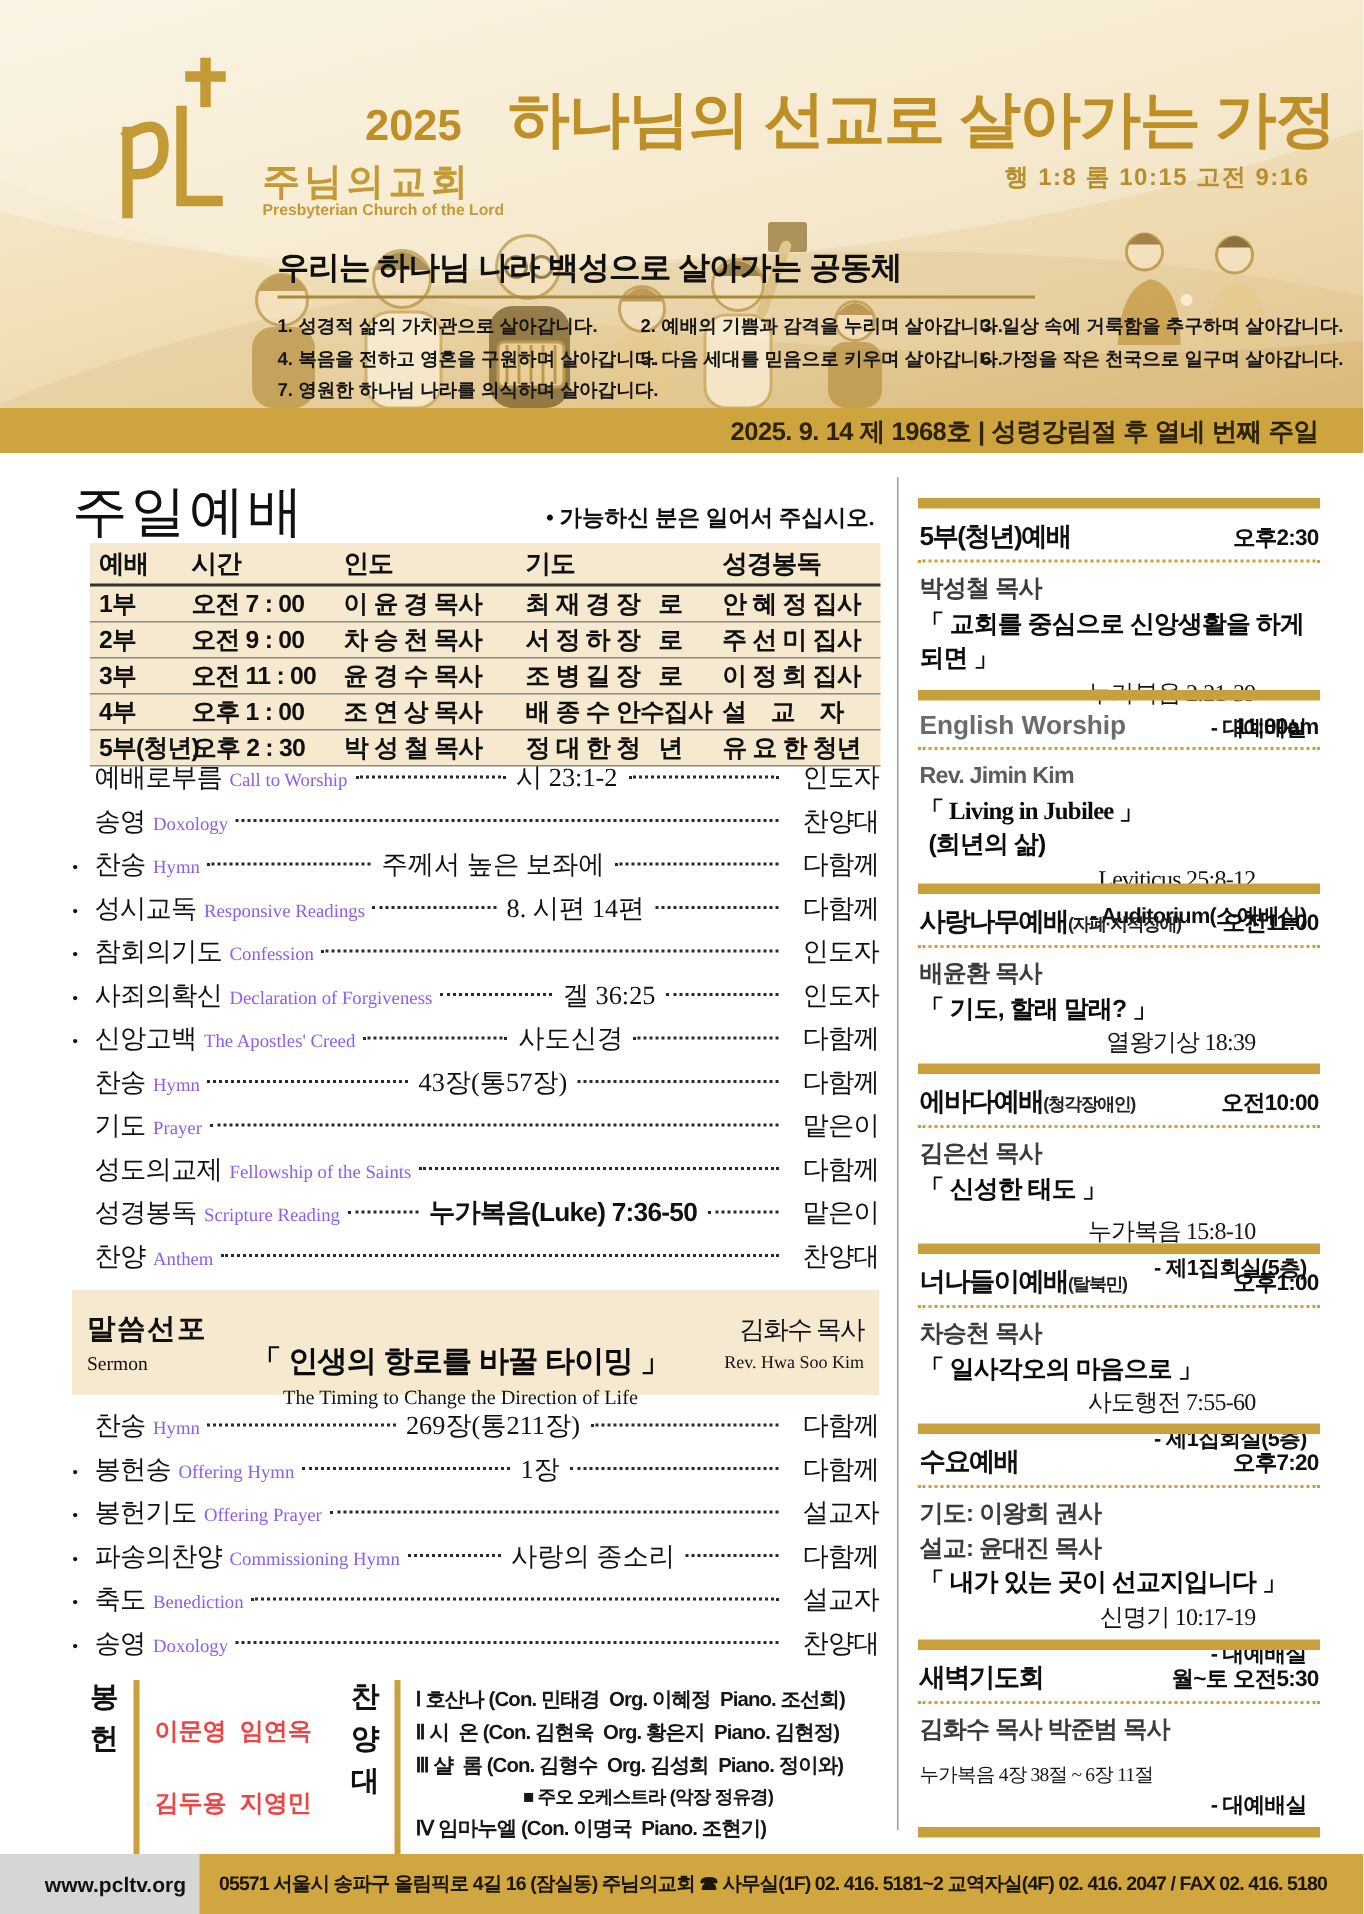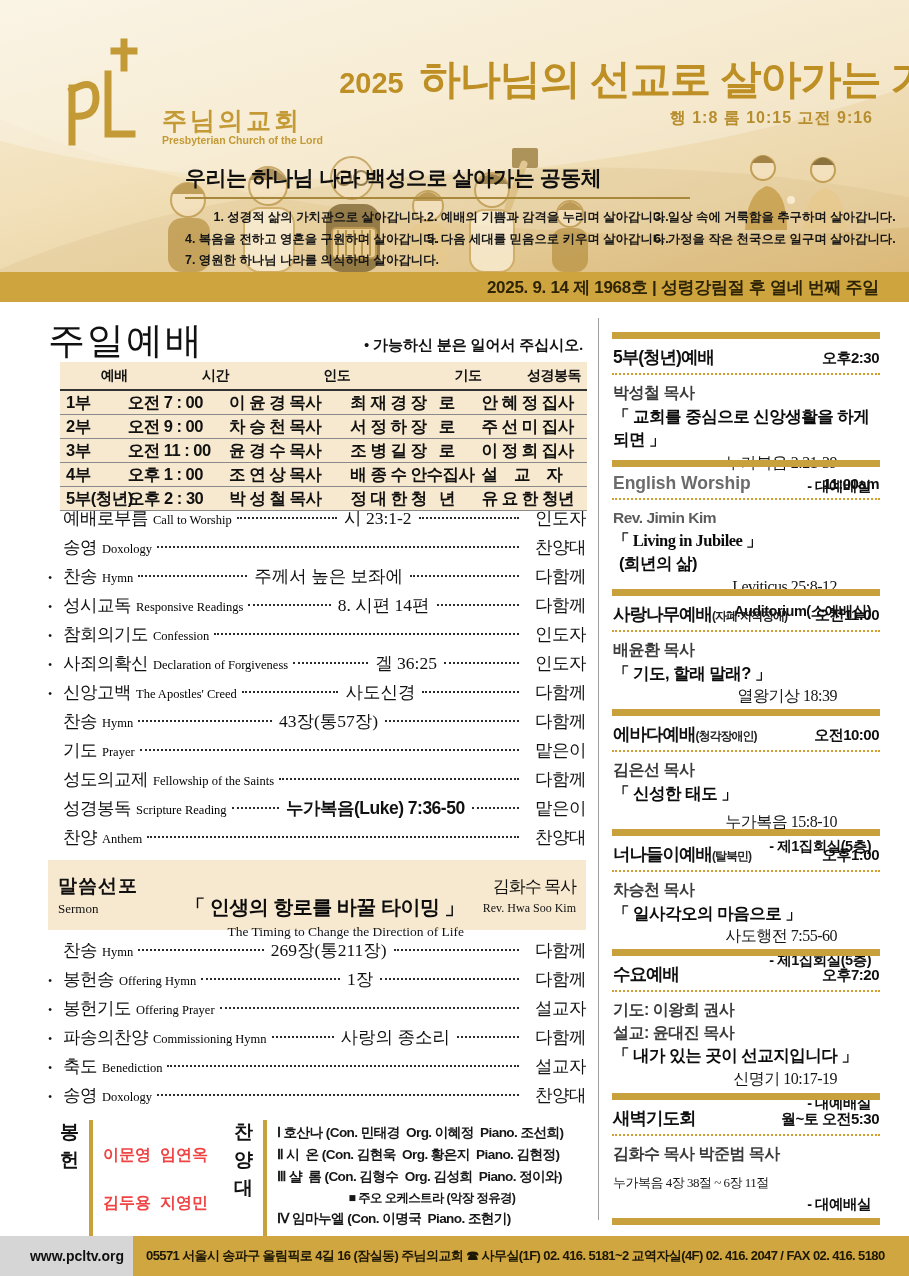--- a/index.html
+++ b/index.html
@@ -8,77 +8,77 @@
 
   
   .header{position:absolute;left:0;top:0;width:909px;height:272px;overflow:hidden;
           background:linear-gradient(165deg,#f8eed9 0%,#f2e1bb 40%,#e9d1a0 70%,#dfbe81 100%);}
   .swoosh1{position:absolute;left:-200px;top:-330px;width:1400px;height:500px;border-radius:50%;
            background:rgba(255,255,255,.28);transform:rotate(-6deg);}
   .swoosh2{position:absolute;left:-100px;top:-90px;width:1300px;height:320px;border-radius:50%;
            background:rgba(255,250,235,.22);transform:rotate(4deg);}
   .swoosh3{position:absolute;left:-150px;top:170px;width:1300px;height:420px;border-radius:50%;
            background:rgba(190,150,70,.10);transform:rotate(-3deg);}
-  .logo{position:absolute;left:62px;top:38px;width:300px;}
+  .logo{position:absolute;left:75px;top:38px;width:300px;}
   .logo svg{display:block;}
   .logo-text-kr{position:absolute;left:100px;top:66px;font-size:25px;font-weight:bold;color:#c39a35;letter-spacing:3px;}
   .logo-text-en{position:absolute;left:100px;top:96px;font-size:10.5px;font-weight:bold;color:#c39a35;}
-  .title-row{position:absolute;left:420px;top:52px;width:470px;display:flex;align-items:baseline;gap:16px;justify-content:center;}
+  .title-row{position:absolute;left:420px;top:52px;width:470px;display:flex;align-items:baseline;gap:31px;justify-content:flex-end;}
   .year{font-size:29px;font-weight:bold;color:#bd8f24;}
   .big-title{font-size:41px;font-weight:bold;color:#bd8f24;letter-spacing:-1px;white-space:nowrap;}
   .verses{position:absolute;right:36px;top:108px;font-size:16px;font-weight:bold;color:#b78e2e;letter-spacing:1px;}
   .illu-left{position:absolute;left:140px;top:128px;opacity:.8;}
   .illu-right{position:absolute;right:50px;top:142px;opacity:.85;}
   .community{position:absolute;left:185px;top:164px;width:700px;}
   .community-heading{font-size:21px;font-weight:bold;color:#101010;letter-spacing:-.5px;}
   .community-underline{width:505px;height:2px;background:#a8893c;margin-top:5px;}
   .community-cols{display:flex;margin-top:8px;}
   .ccol{display:flex;flex-direction:column;}
   .ccol1{width:242px;}
   .ccol2{width:227px;}
   .ccol3{width:235px;}
-  .citem{font-size:12.4px;font-weight:bold;color:#161616;line-height:1.75;white-space:nowrap;text-align:right;}
+  .citem{font-size:12.4px;font-weight:bold;color:#161616;line-height:1.75;white-space:nowrap;}
 
   
   .datebar{position:absolute;left:0;top:272px;width:909px;height:30px;background:#cea43e;
            display:flex;align-items:center;justify-content:flex-end;padding-right:30px;box-sizing:border-box;}
   .datebar span{font-size:17px;font-weight:bold;color:#2e2405;letter-spacing:-.3px;}
 
   
   .main-title{position:absolute;left:48px;top:316px;font-family:"Liberation Serif",serif;
               font-size:37px;color:#111;letter-spacing:2px;}
   .stand-note{position:absolute;right:326px;top:336px;font-family:"Liberation Serif",serif;
               font-size:15px;font-weight:bold;color:#111;}
   .vdivider{position:absolute;left:598px;top:318px;width:1px;height:902px;background:#9e9e9e;}
 
   .service-table{position:absolute;left:60px;top:362px;width:527px;background:#f7e9cf;}
   .trow{display:flex;align-items:center;height:23px;border-bottom:1px solid #8a8a8a;padding:0 6px;}
   .trow.head{height:27px;border-bottom:2px solid #333;}
   .trow .c1{width:62px;} .trow .c2{width:102px;} .trow .c3{width:122px;}
   .trow .c4{width:132px;} .trow .c5{width:100px;}
   .trow span{font-size:16.5px;font-weight:bold;color:#111;white-space:pre;letter-spacing:-.5px;}
-  .trow.head span{font-size:14px;text-align:right;}
+  .trow.head span{font-size:17px;}
 
   .order-list{position:absolute;left:48px;top:506px;width:538px;}
   .orow{display:flex;align-items:baseline;height:29px;font-family:"Liberation Serif",serif;
         font-size:17.5px;color:#111;}
   .orow .b{width:15px;font-size:12px;}
   .orow .kr{white-space:pre;letter-spacing:-.5px;}
-  .orow .en{font-size:12.5px;margin-left:5px;color:#000000;white-space:nowrap;}
+  .orow .en{font-size:12.5px;margin-left:5px;color:#8b5cf6;white-space:nowrap;}
   .orow .lead{flex:1 1 0;border-bottom:2px dotted #2a2a2a;margin:0 5px;transform:translateY(-5px);min-width:14px;}
   .orow .mid{white-space:pre;padding:0 2px;}
   .orow .mid.bold-mid{font-family:"Liberation Sans",sans-serif;font-weight:bold;font-size:17.5px;letter-spacing:-.5px;text-align:center;}
   .orow .who{width:62px;text-align:right;white-space:pre;letter-spacing:-.5px;}
 
   .sermon-box{position:absolute;left:48px;top:860px;width:538px;height:70px;background:#f7e9cf;
               display:flex;align-items:center;box-sizing:border-box;padding:4px 10px;}
   .sermon-left{width:92px;}
   .sermon-label-kr{font-size:19px;font-weight:bold;color:#111;letter-spacing:1px;}
   .sermon-label-en{font-family:"Liberation Serif",serif;font-size:13px;color:#111;margin-top:2px;}
-  .sermon-center{flex:1;text-align:right;margin-top:44px;}
+  .sermon-center{flex:1;text-align:center;margin-top:44px;}
   .sermon-title{font-size:20px;font-weight:bold;color:#0c0c0c;letter-spacing:-.5px;}
   .sermon-title-en{font-family:"Liberation Serif",serif;font-size:13.5px;color:#111;margin-top:3px;}
   .sermon-right{width:112px;text-align:right;}
   .sermon-preacher{font-family:"Liberation Serif",serif;font-size:17px;color:#111;letter-spacing:-1px;}
   .sermon-preacher-en{font-family:"Liberation Serif",serif;font-size:12px;color:#111;margin-top:3px;}
 
   .order-list2{position:absolute;left:48px;top:938px;width:538px;}
 
   .groups{position:absolute;left:60px;top:1118px;width:527px;display:flex;}
   .group{display:flex;}

